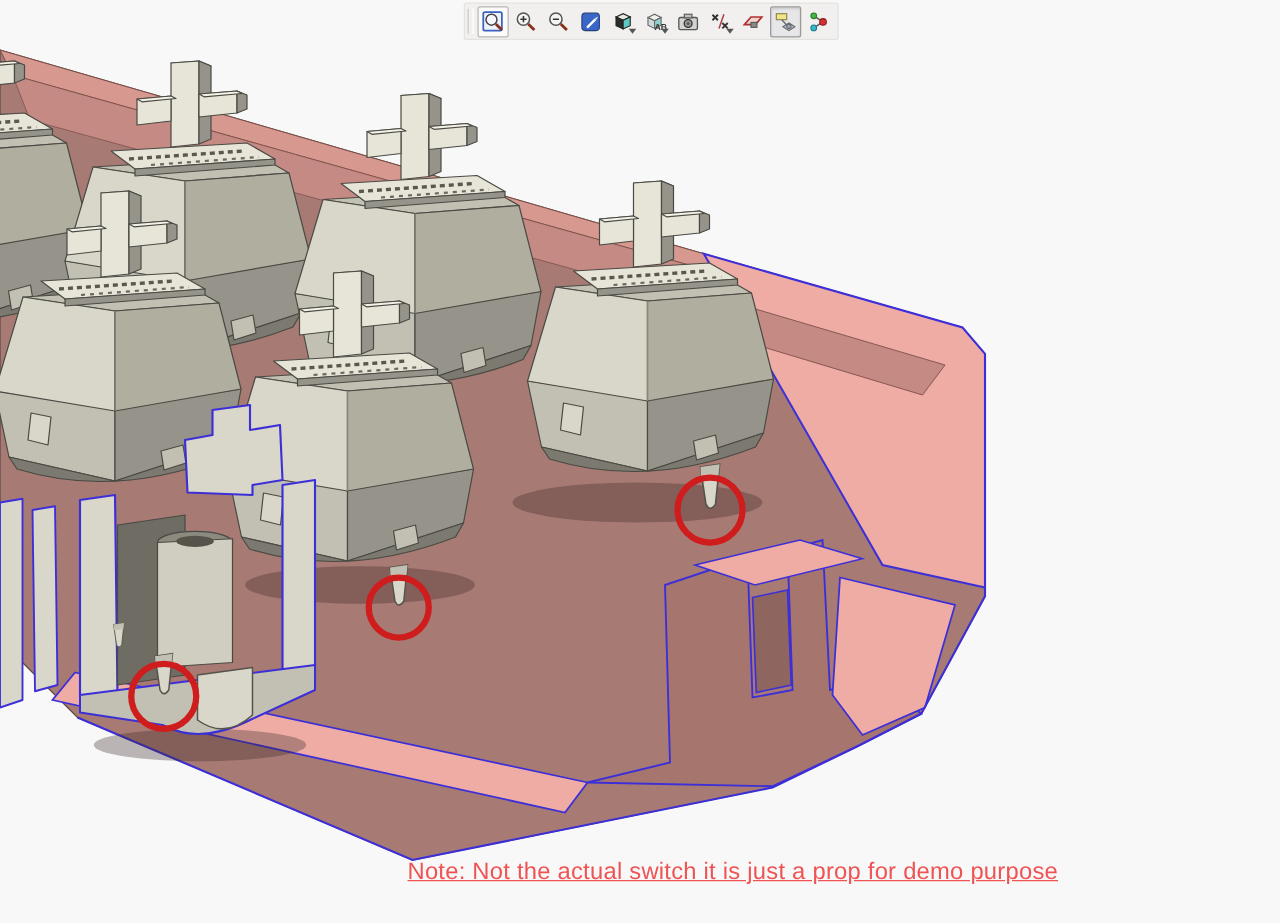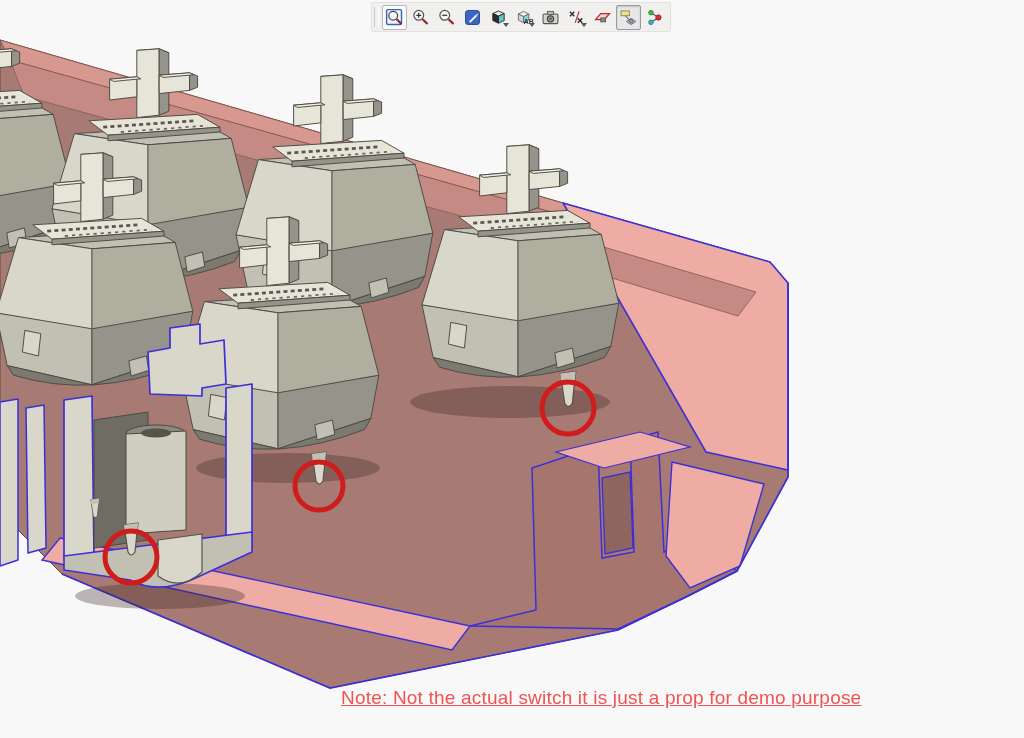--- a/index.html
+++ b/index.html
@@ -31,21 +31,21 @@
   }
   .tb-btn.framed{border-color:#b9b8b6;background:#fbfbfa;}
   .tb-btn.active{border-color:#9a9a98;background:#e7e7ea;box-shadow:inset 0 1px 2px rgba(0,0,0,.15);}
   .tb-btn.dropdown::after{
     content:"";position:absolute;right:1px;bottom:2px;
     border-left:3px solid transparent;border-right:3px solid transparent;
     border-top:4px solid #555;
   }
   
   .note{
-    position:absolute;left:341px;top:687px;
+    position:absolute;left:326px;top:687px;
     font-size:19px;letter-spacing:.2px;
     color:var(--note,#ef5353);
     text-decoration:underline;
     white-space:nowrap;
   }
 </style>
 </head>
 <body>
 
 <svg width="0" height="0" style="position:absolute" aria-hidden="true">

